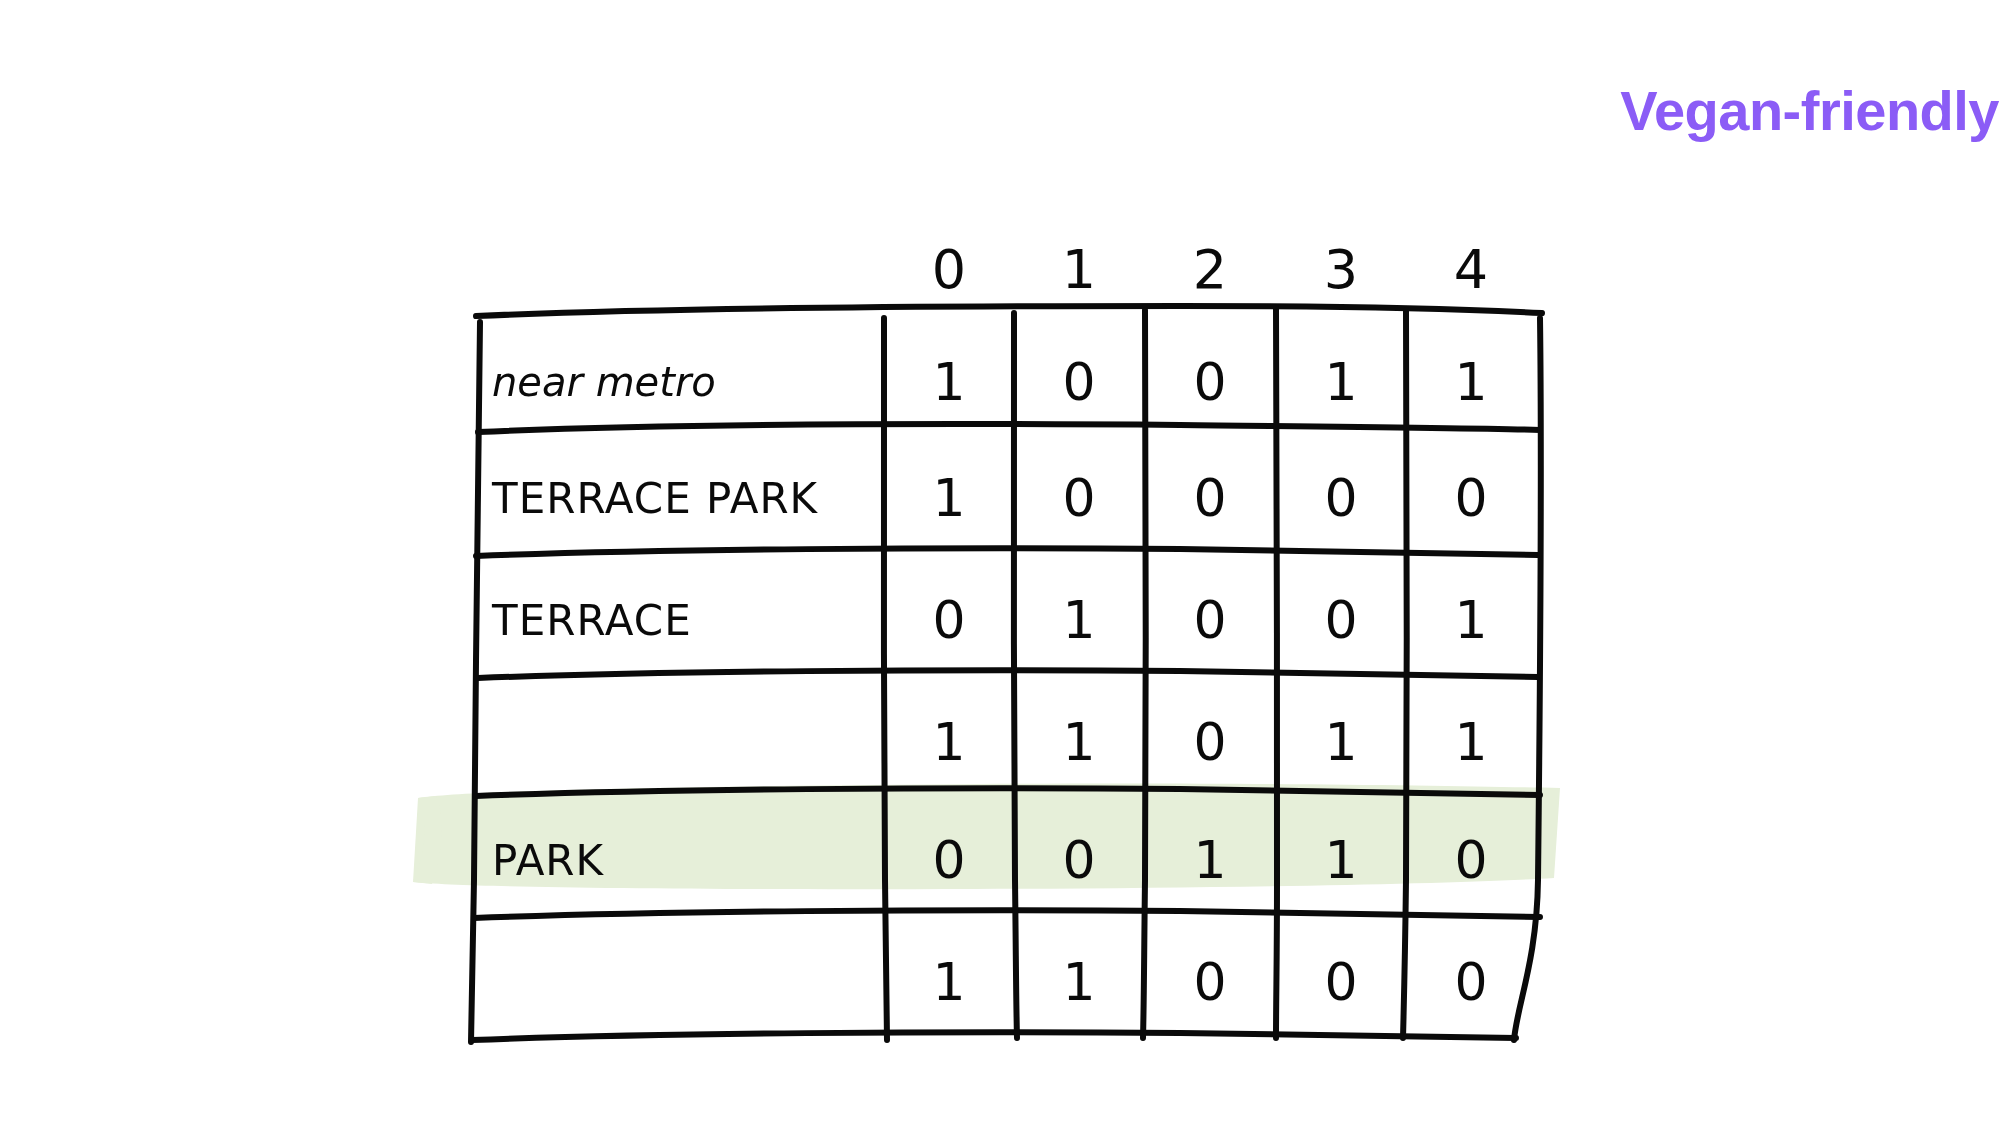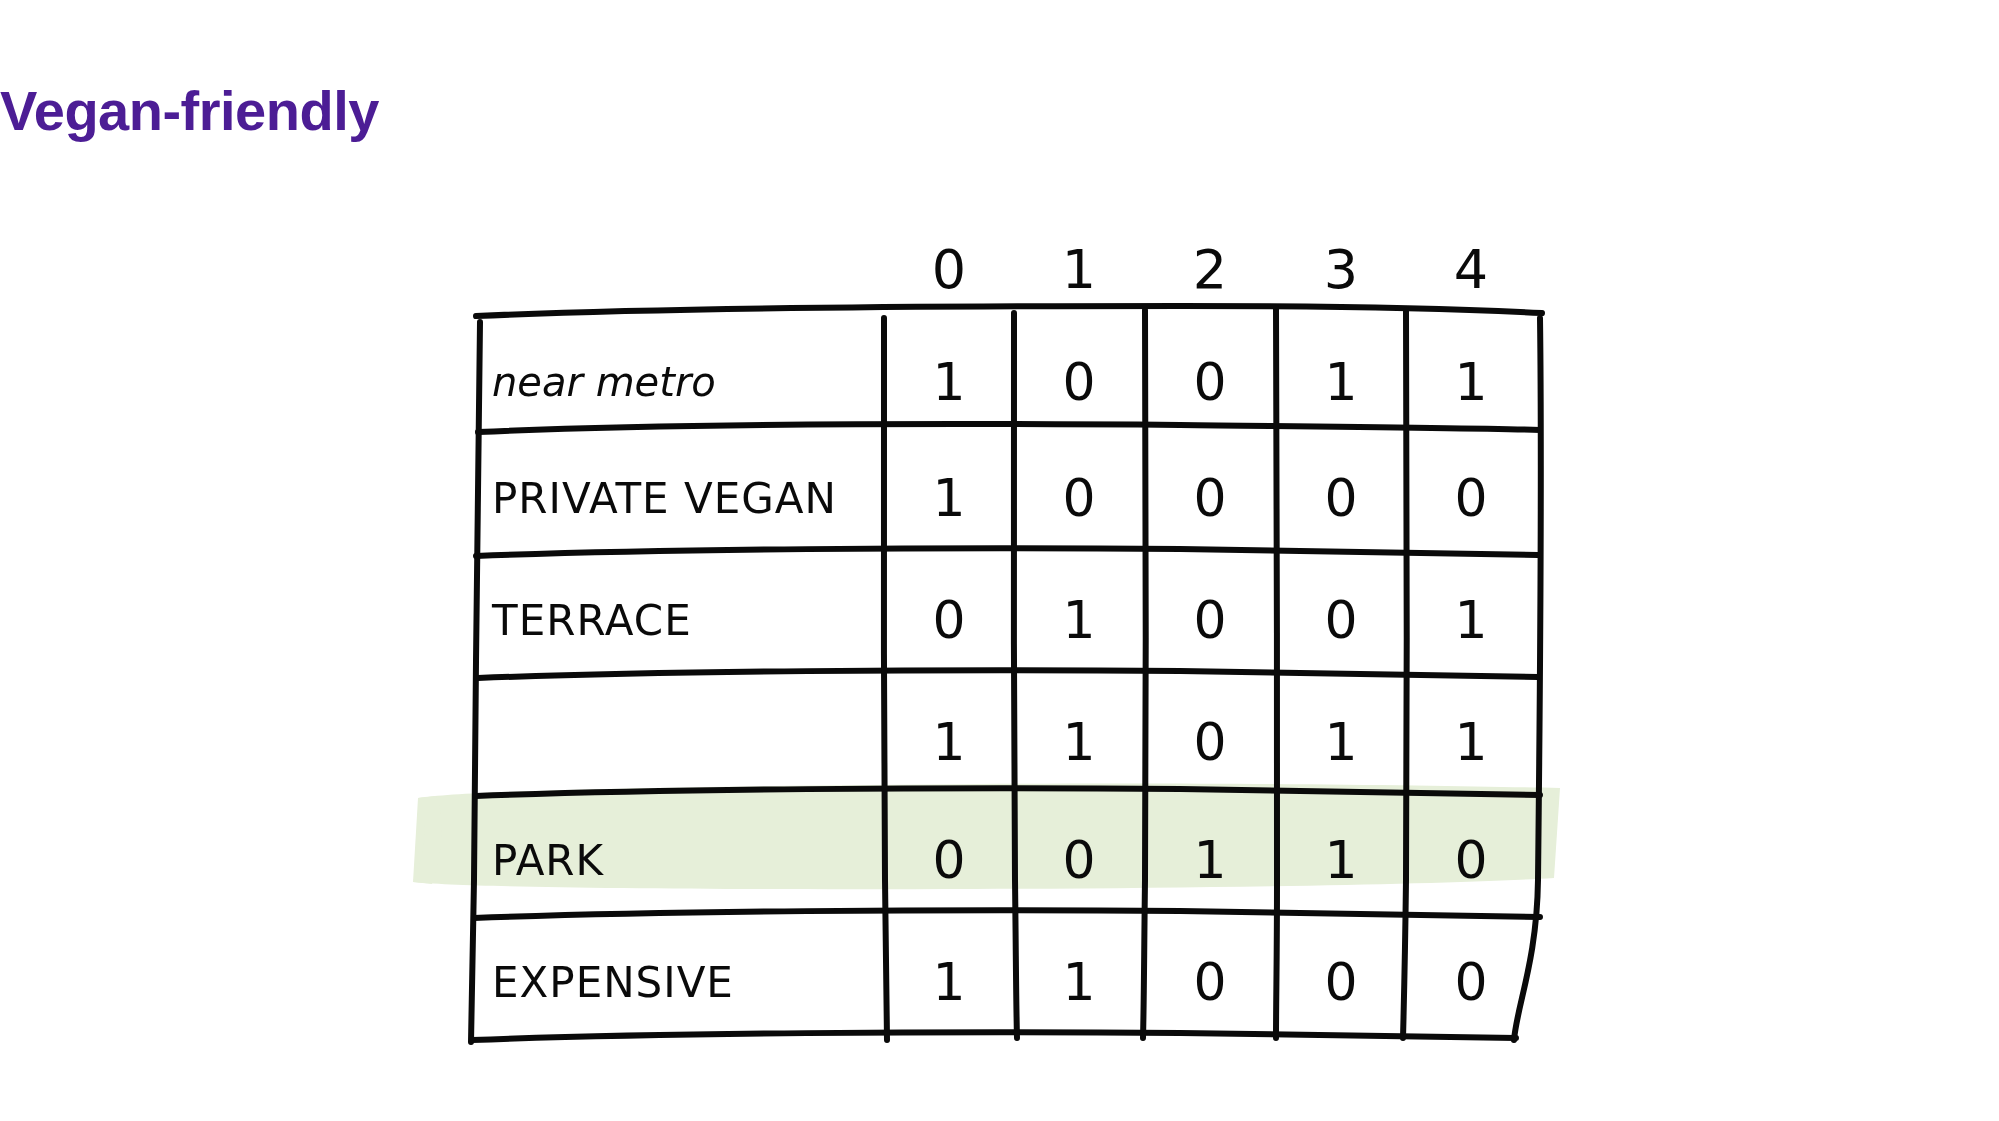--- a/index.html
+++ b/index.html
@@ -22,26 +22,26 @@
     height: 1121px;
     background: #ffffff;
   }
 
   
   .title {
     position: absolute;
     top: 78px;
     left: 0;
     width: 1999px;
-    text-align: left;
+    text-align: right;
     font-family: "Liberation Sans", sans-serif;
     font-weight: bold;
     font-size: 56px;
     letter-spacing: -0.5px;
-    color: #4c1d95;
+    color: #8b5cf6;
     white-space: nowrap;
   }
 
   
   .figure {
     position: absolute;
     left: 0;
     top: 0;
     width: 1999px;
     height: 1121px;
@@ -167,21 +167,21 @@
       <div class="colhead hand" style="left:1276px; top:243px;">3</div>
       <div class="colhead hand" style="left:1406px; top:243px;">4</div>
 
       <div class="rowlabel lower hand" style="top:318px;">near metro</div>
       <div class="cellbox hand" style="left:884px; top:318px;">1</div>
       <div class="cellbox hand" style="left:1014px; top:318px;">0</div>
       <div class="cellbox hand" style="left:1145px; top:318px;">0</div>
       <div class="cellbox hand" style="left:1276px; top:318px;">1</div>
       <div class="cellbox hand" style="left:1406px; top:318px;">1</div>
 
-      <div class="rowlabel hand" style="top:434px;">PRIVATE VEGAN</div>
+      <div class="rowlabel hand" style="top:434px;">TERRACE PARK</div>
       <div class="cellbox hand" style="left:884px; top:434px;">1</div>
       <div class="cellbox hand" style="left:1014px; top:434px;">0</div>
       <div class="cellbox hand" style="left:1145px; top:434px;">0</div>
       <div class="cellbox hand" style="left:1276px; top:434px;">0</div>
       <div class="cellbox hand" style="left:1406px; top:434px;">0</div>
 
       <div class="rowlabel hand" style="top:556px;">TERRACE</div>
       <div class="cellbox hand" style="left:884px; top:556px;">0</div>
       <div class="cellbox hand" style="left:1014px; top:556px;">1</div>
       <div class="cellbox hand" style="left:1145px; top:556px;">0</div>
@@ -194,21 +194,20 @@
       <div class="cellbox hand" style="left:1276px; top:678px;">1</div>
       <div class="cellbox hand" style="left:1406px; top:678px;">1</div>
 
       <div class="rowlabel hand" style="top:796px;">PARK</div>
       <div class="cellbox hand" style="left:884px; top:796px;">0</div>
       <div class="cellbox hand" style="left:1014px; top:796px;">0</div>
       <div class="cellbox hand" style="left:1145px; top:796px;">1</div>
       <div class="cellbox hand" style="left:1276px; top:796px;">1</div>
       <div class="cellbox hand" style="left:1406px; top:796px;">0</div>
 
-      <div class="rowlabel hand" style="top:918px;">EXPENSIVE</div>
       <div class="cellbox hand" style="left:884px; top:918px;">1</div>
       <div class="cellbox hand" style="left:1014px; top:918px;">1</div>
       <div class="cellbox hand" style="left:1145px; top:918px;">0</div>
       <div class="cellbox hand" style="left:1276px; top:918px;">0</div>
       <div class="cellbox hand" style="left:1406px; top:918px;">0</div>
 
     </div>
   </div>
 </div>
 

